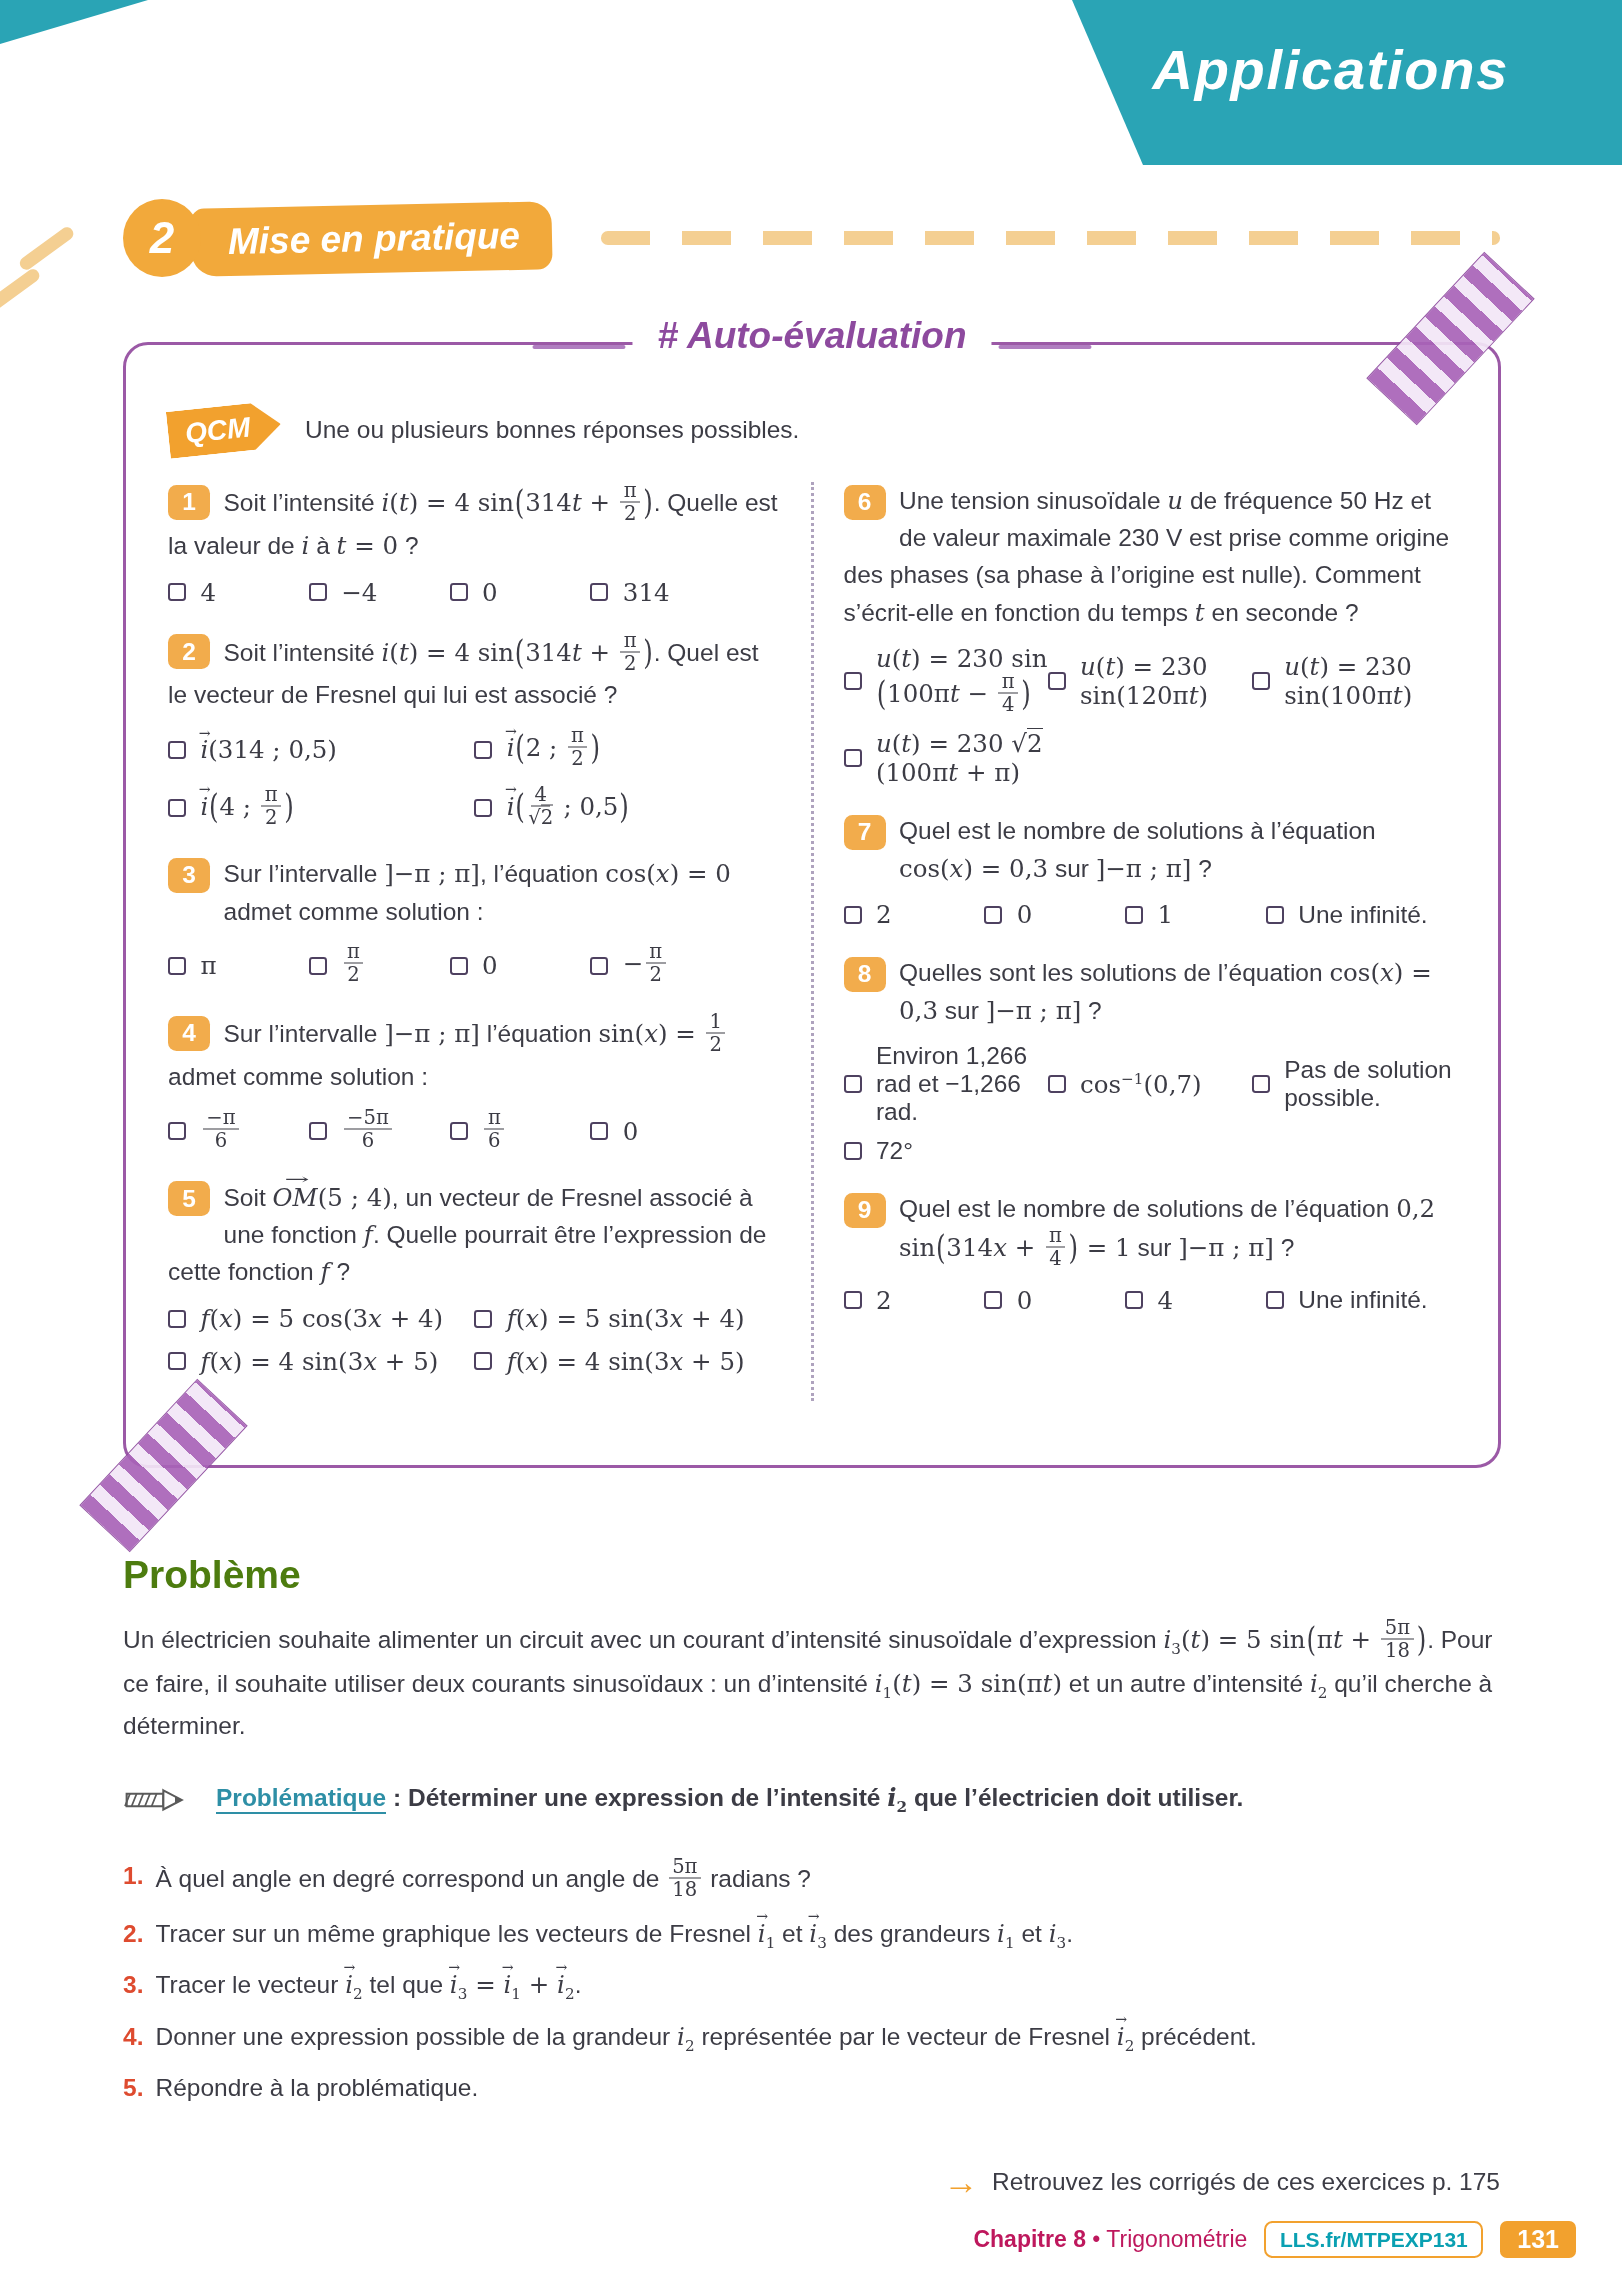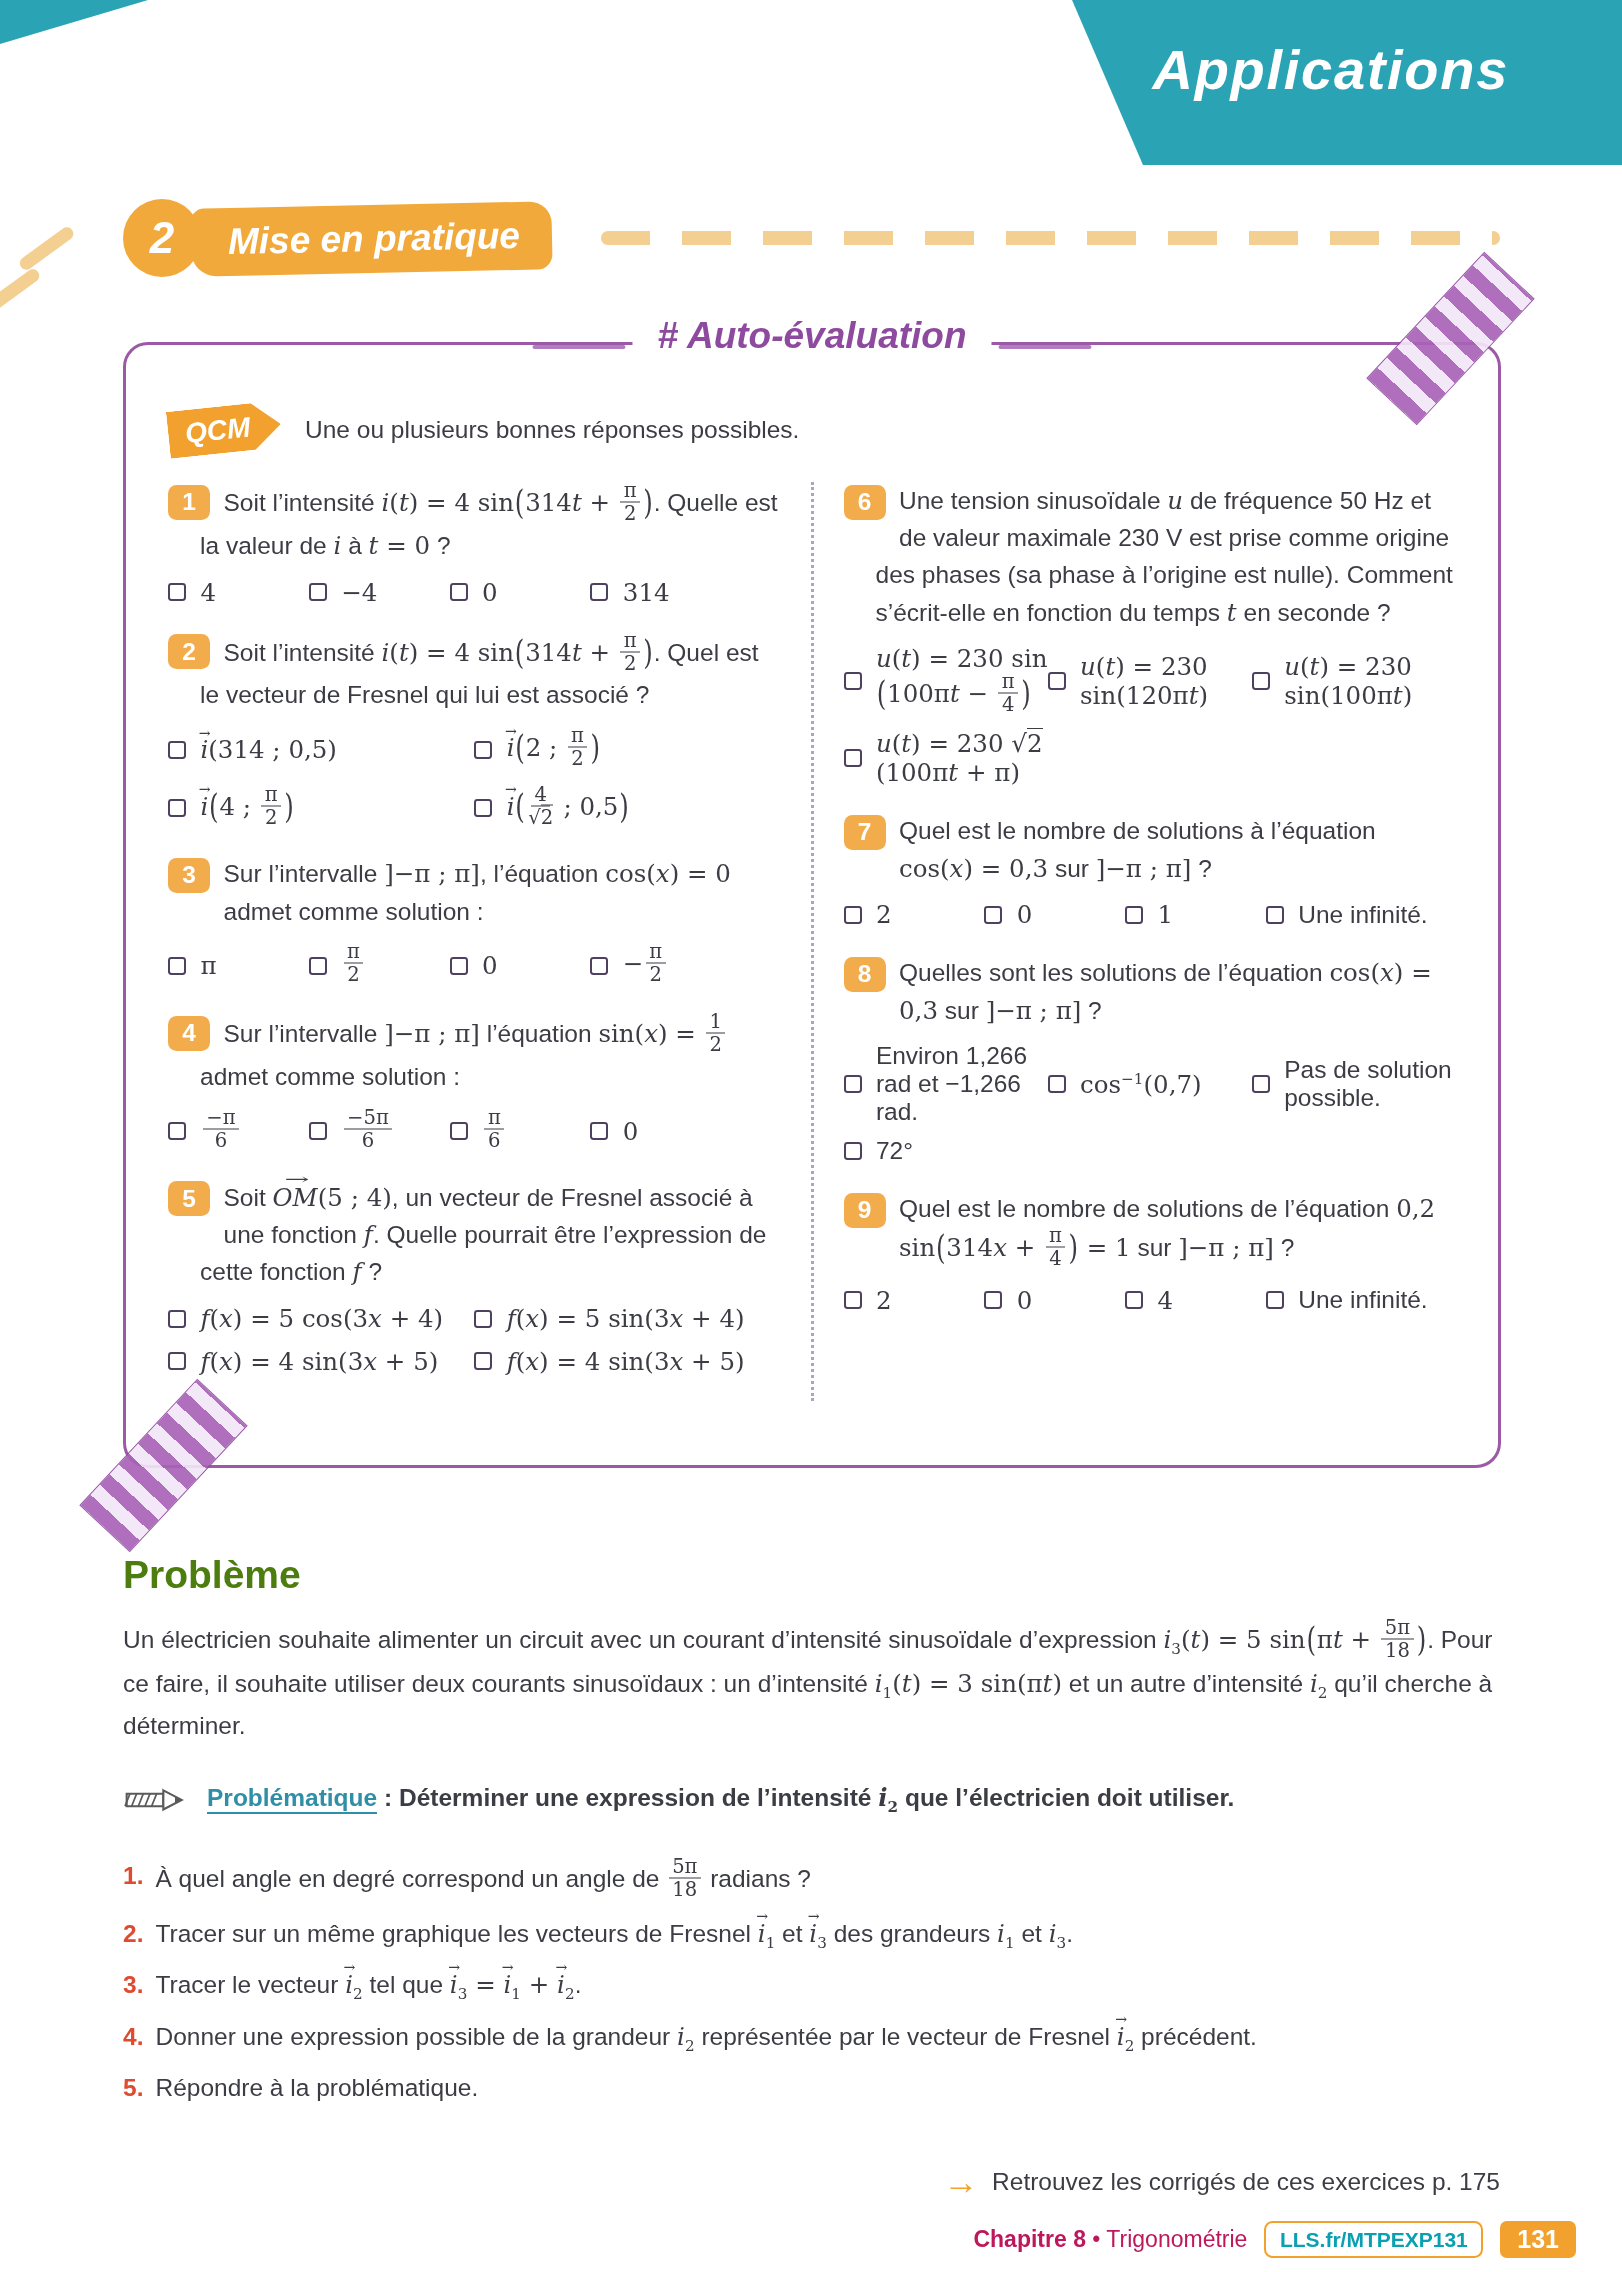--- a/index.html
+++ b/index.html
@@ -54,21 +54,21 @@
   .qcm-intro { font-size:24.5px; }
 
   .qcm-cols { display:flex; gap:30px; }
   .qcm-col { flex:1; min-width:0; }
   .qcm-divider { width:0; border-left:3.4px dotted #AFA3BE; }
 
   .question { margin-bottom:25px; }
   .q-badge { float:left; width:42px; height:35px; margin:2.5px 13.5px 0 0; background:#F2AC4C;
              border-radius:8.5px; color:#fff; font-weight:bold; font-size:24.5px;
              display:flex; align-items:center; justify-content:center; }
-  .q-text { font-size:24.5px; line-height:1.52;margin-left:32px; }
+  .q-text { font-size:24.5px; line-height:1.52; }
   .q-options { clear:both; padding-top:13.5px; }
   .q-options.inline4 { display:grid; grid-template-columns:1fr 1fr 1fr 1.35fr; row-gap:10px; }
   .q-options.inline4 .option-label { white-space:nowrap; }
   .q-options.grid2 { display:grid; grid-template-columns:1fr 1fr; row-gap:13.5px; }
   .q-options.stack { display:grid; grid-template-columns:1fr 1fr 1fr; row-gap:11px; }
   .option { display:flex; align-items:center; gap:14.4px; cursor:pointer; }
   .checkbox { width:18px; height:18px; border:2.5px solid #4E4160; border-radius:3.4px; flex:none; }
   .option-label { font-size:24.5px; }
 
   
@@ -82,21 +82,21 @@
   .vec { position:relative; display:inline-block; font-style:italic; }
   .vec::before { content:"→"; position:absolute; left:55%; top:-0.72em; transform:translateX(-50%);
                  font-size:0.58em; font-style:normal; }
   .vecw::before { transform:translateX(-50%) scaleX(2.1); }
   .rad { white-space:nowrap; } .rad .ri { border-top:1.7px solid currentColor; }
 
   
   .probleme { position:absolute; top:1553px; left:123px; right:123px; }
   .prob-title { color:#4d7c0f; font-size:39px; font-weight:bold; margin-bottom:22px; }
   .prob-intro { font-size:24.5px; line-height:1.66; }
-  .problematique { display:flex; align-items:center; gap:15px; margin:35px 0 41px;
+  .problematique { display:flex; align-items:center; gap:24px; margin:35px 0 41px;
                    font-size:24.5px; font-weight:bold; }
   .pb-label { color:#2E8FA6; border-bottom:2.5px solid #2E8FA6; padding-bottom:1.7px; }
   .pb-icon { flex:none; }
   .steps { display:flex; flex-direction:column; gap:13.5px; }
   .step { display:flex; gap:12px; font-size:24.5px; line-height:1.45; }
   .step-num { color:#DE4B2F; font-weight:bold; flex:none; }
 
   
   .corriges { position:absolute; top:2164px; right:123px; display:flex; align-items:center;
               gap:13.5px; font-size:24.5px; }

